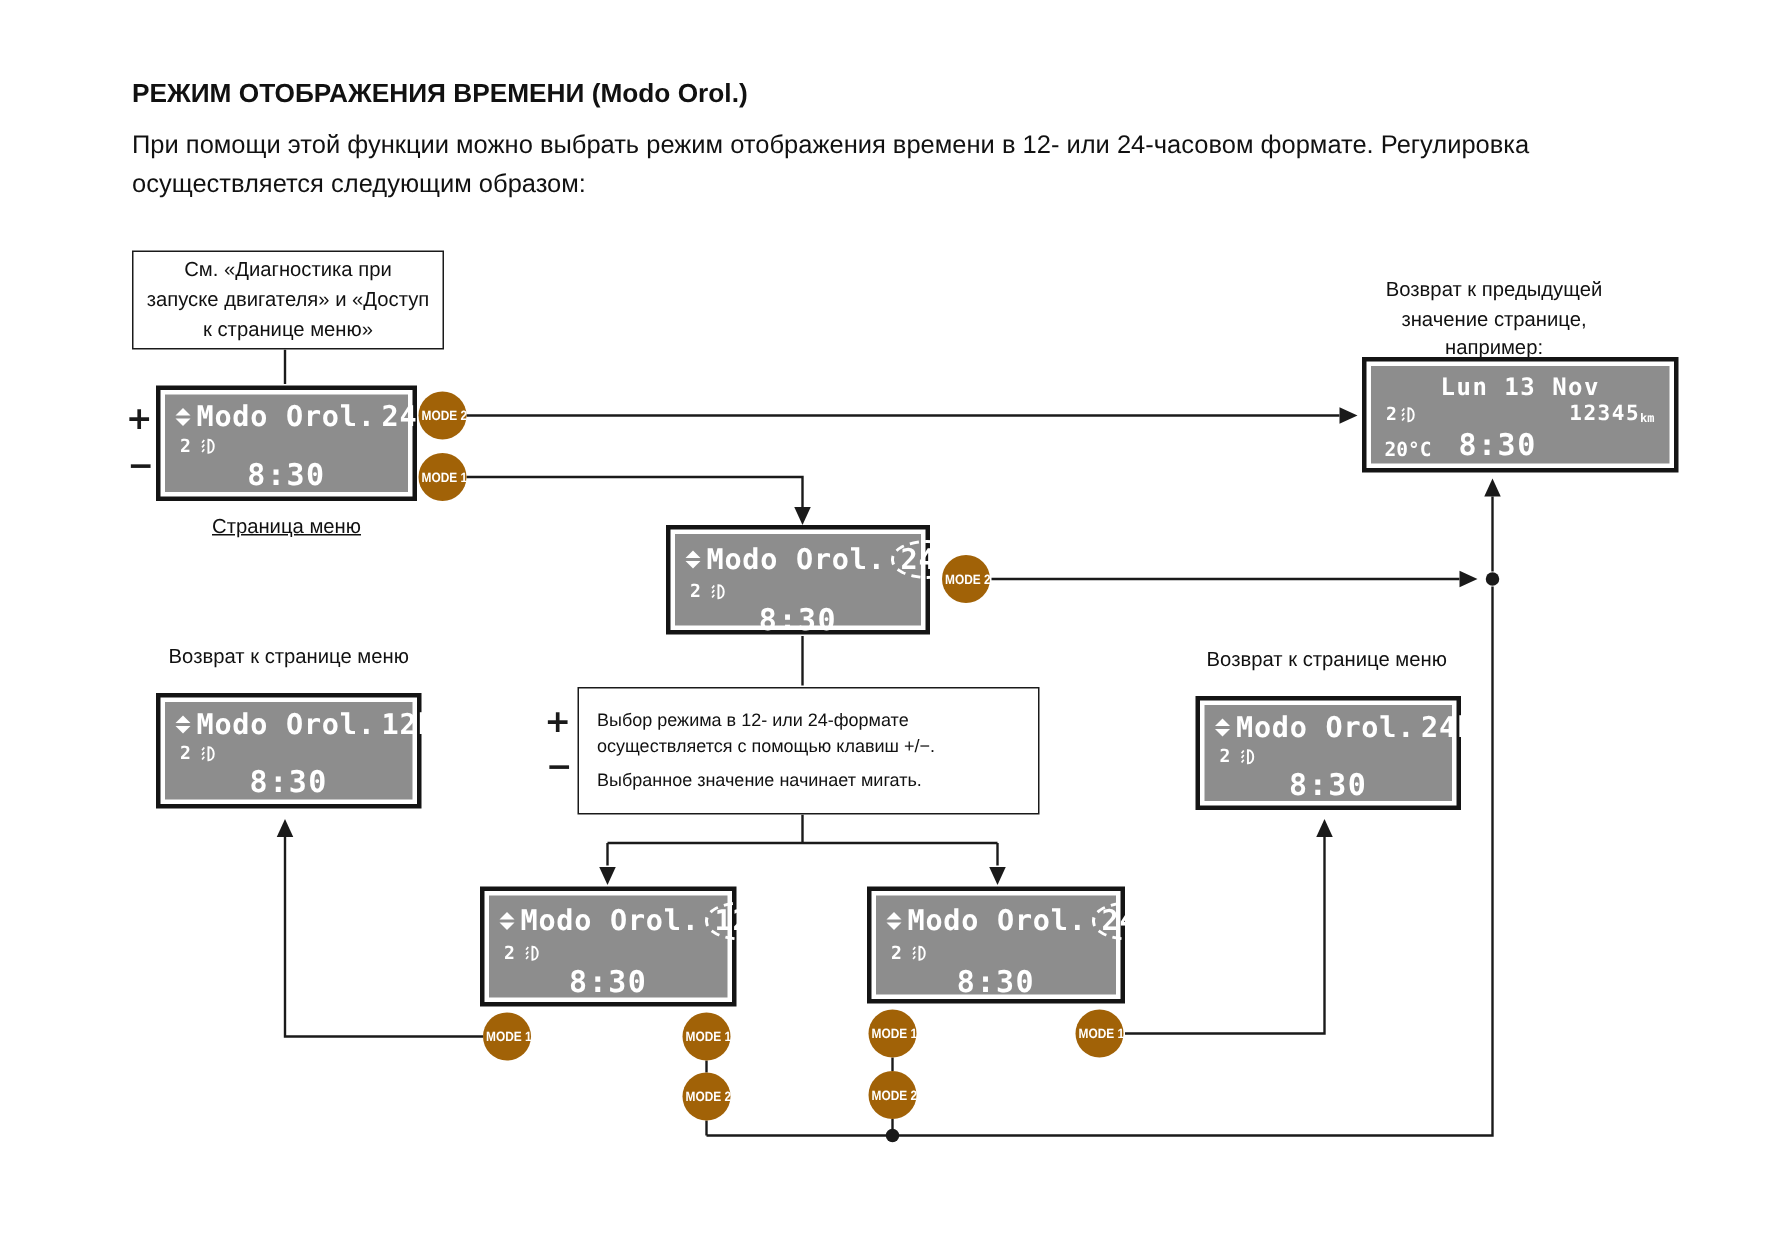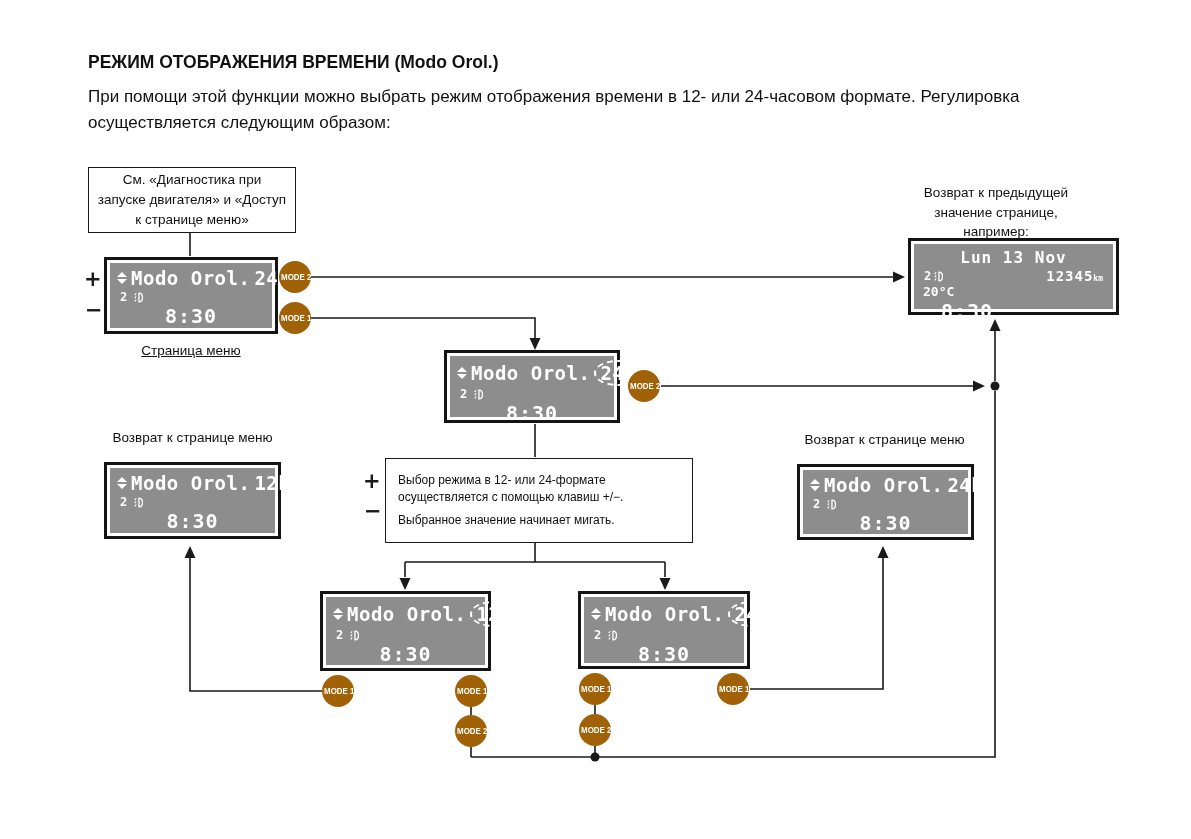--- a/index.html
+++ b/index.html
@@ -25,21 +25,21 @@
   .lrow1{display:flex;align-items:center;gap:4px;font-size:19px;letter-spacing:0.5px;white-space:nowrap;}
   .lrow1 .val{margin-left:auto;}
   .val.blink{border:2px dashed #fff;border-radius:50% / 48%;padding:0 4px;margin-right:-4px;}
   .lrow2{display:flex;align-items:center;gap:4px;font-size:12px;margin-top:1px;padding-left:3px;}
   .lrow3{margin-top:auto;text-align:center;font-size:20px;letter-spacing:1px;}
   
   .prow1{text-align:center;font-size:16px;letter-spacing:1px;}
   .prow2{display:flex;align-items:center;font-size:12px;margin-top:1px;padding:0 3px;}
   .odo{margin-left:auto;font-size:14px;letter-spacing:1px;}
   .odo-unit{font-size:8px;align-self:flex-end;margin-bottom:1px;}
-  .prow3{display:flex;align-items:flex-start;margin-top:auto;padding:0 2px;flex-direction:column;}
+  .prow3{display:flex;align-items:flex-end;margin-top:auto;padding:0 2px;}
   .temp{font-size:13px;}
   .ptime{font-size:20px;letter-spacing:1px;margin-left:18px;}
 
   
   .ud{display:inline-flex;flex-direction:column;align-items:center;gap:2px;}
   .ud i{display:block;width:0;height:0;border-left:5px solid transparent;border-right:5px solid transparent;}
   .ud .up{border-bottom:5px solid #fff;}
   .ud .dn{border-top:5px solid #fff;}
 
   

